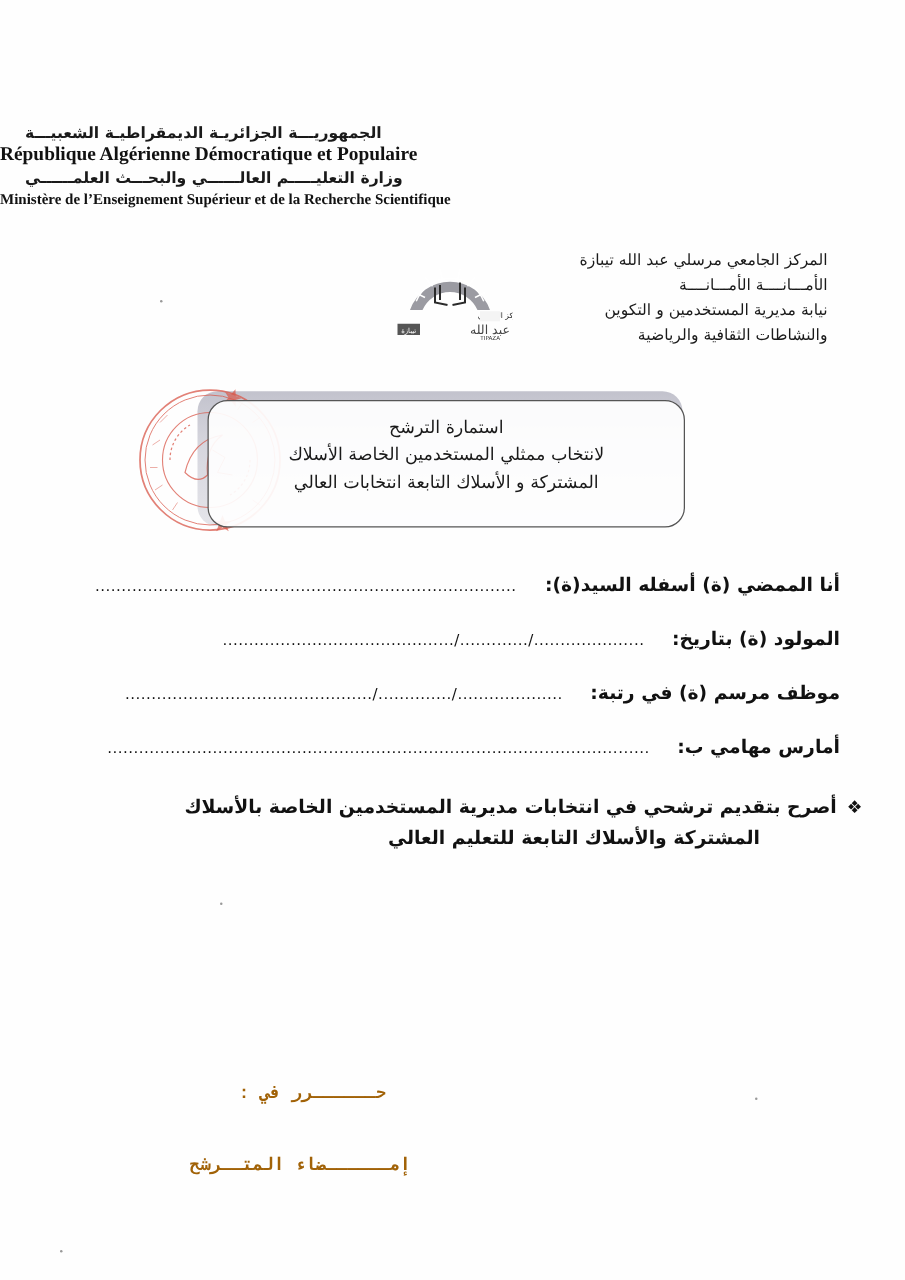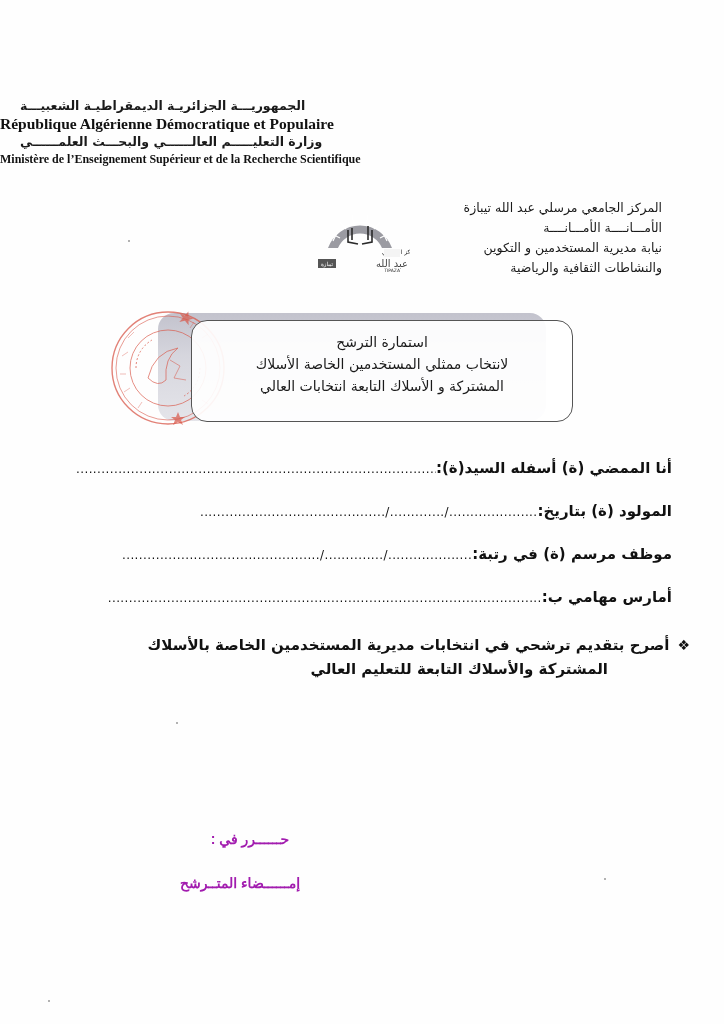--- a/index.html
+++ b/index.html
@@ -92,21 +92,20 @@
       top: 320px;
       width: 380px;
       height: 100px;
       border: 1.5px solid #555;
       border-radius: 16px;
       background: rgba(255,255,255,0.92);
       direction: rtl;
       text-align: center;
       font-family: "DejaVu Sans", sans-serif;
       color: #1a1a1a;
-      margin-left: 25px;
     }
     .title-box .l1 {
       margin-top: 10px;
       font-size: 14px;
       line-height: 22px;
     }
     .title-box .l2, .title-box .l3 {
       font-size: 14px;
       line-height: 22px;
     }
@@ -123,21 +122,21 @@
       color: #111;
     }
     .field-row {
       height: 43px;
       line-height: 26px;
       white-space: nowrap;
       overflow: hidden;
       display: flex;
       align-items: baseline;
     }
-    .field-row .label { flex: 0 0 auto; }
+    .field-row .label { flex: 0 0 auto; margin-left: 22px; }
     .field-row .dots {
       flex: 1 1 auto;
       font-weight: normal;
       font-size: 12px;
       letter-spacing: 0.4px;
       overflow: hidden;
       white-space: nowrap;
       direction: ltr;
       text-align: right;
     }
@@ -161,31 +160,31 @@
       font-size: 14px;
     }
     .declaration .cont {
       padding-right: 82px;
       text-align: right;
     }
 
     .sign-area {
       position: absolute;
       left: 150px;
-      top: 828px;
+      top: 864px;
       width: 180px;
       direction: rtl;
       text-align: center;
-      font-family: Liberation Sans, sans-serif;
+      font-family: Liberation Mono, monospace;
       font-weight: bold;
       font-size: 14px;
-      color: #a21caf;
+      color: #a16207;
     }
     .sign-area .done-at { line-height: 22px; padding-left: 20px; }
-    .sign-area .signature { margin-top: 22px; line-height: 22px; }
+    .sign-area .signature { margin-top: 36px; line-height: 22px; }
 
     .speck {
       position: absolute;
       width: 2px; height: 2px;
       background: #999;
       border-radius: 1px;
     }
   </style>
 </head>
 <body>

